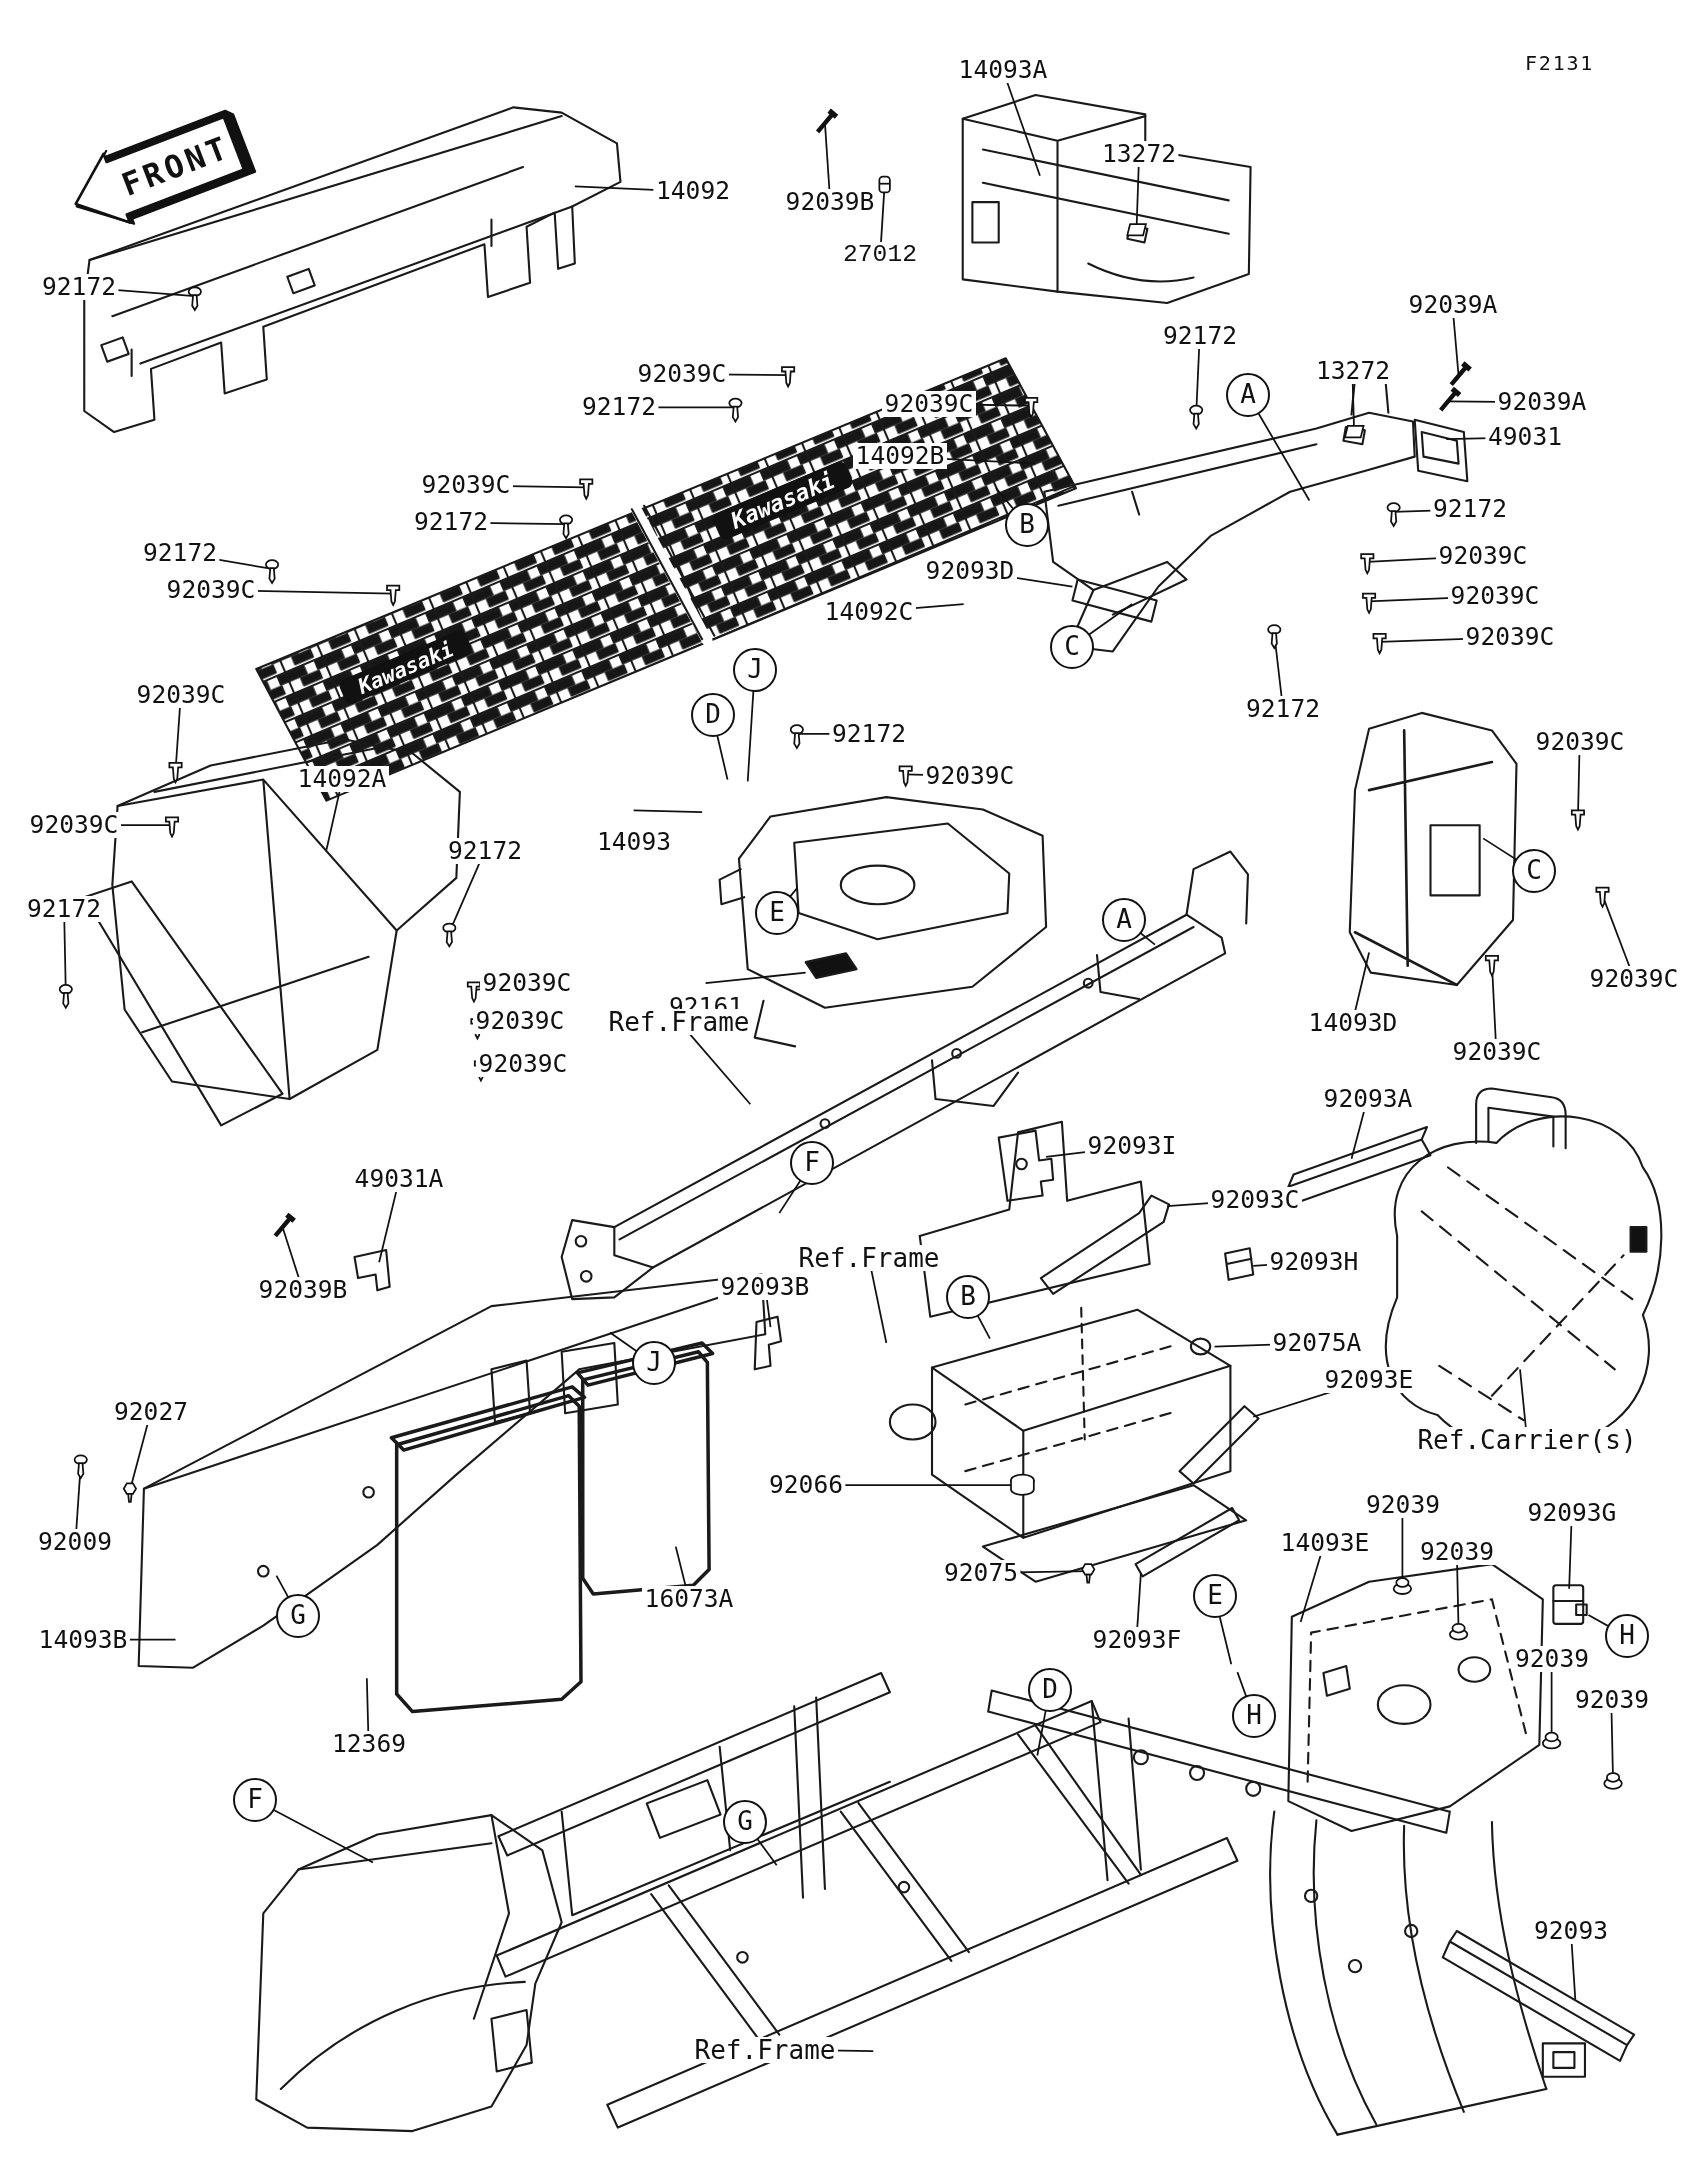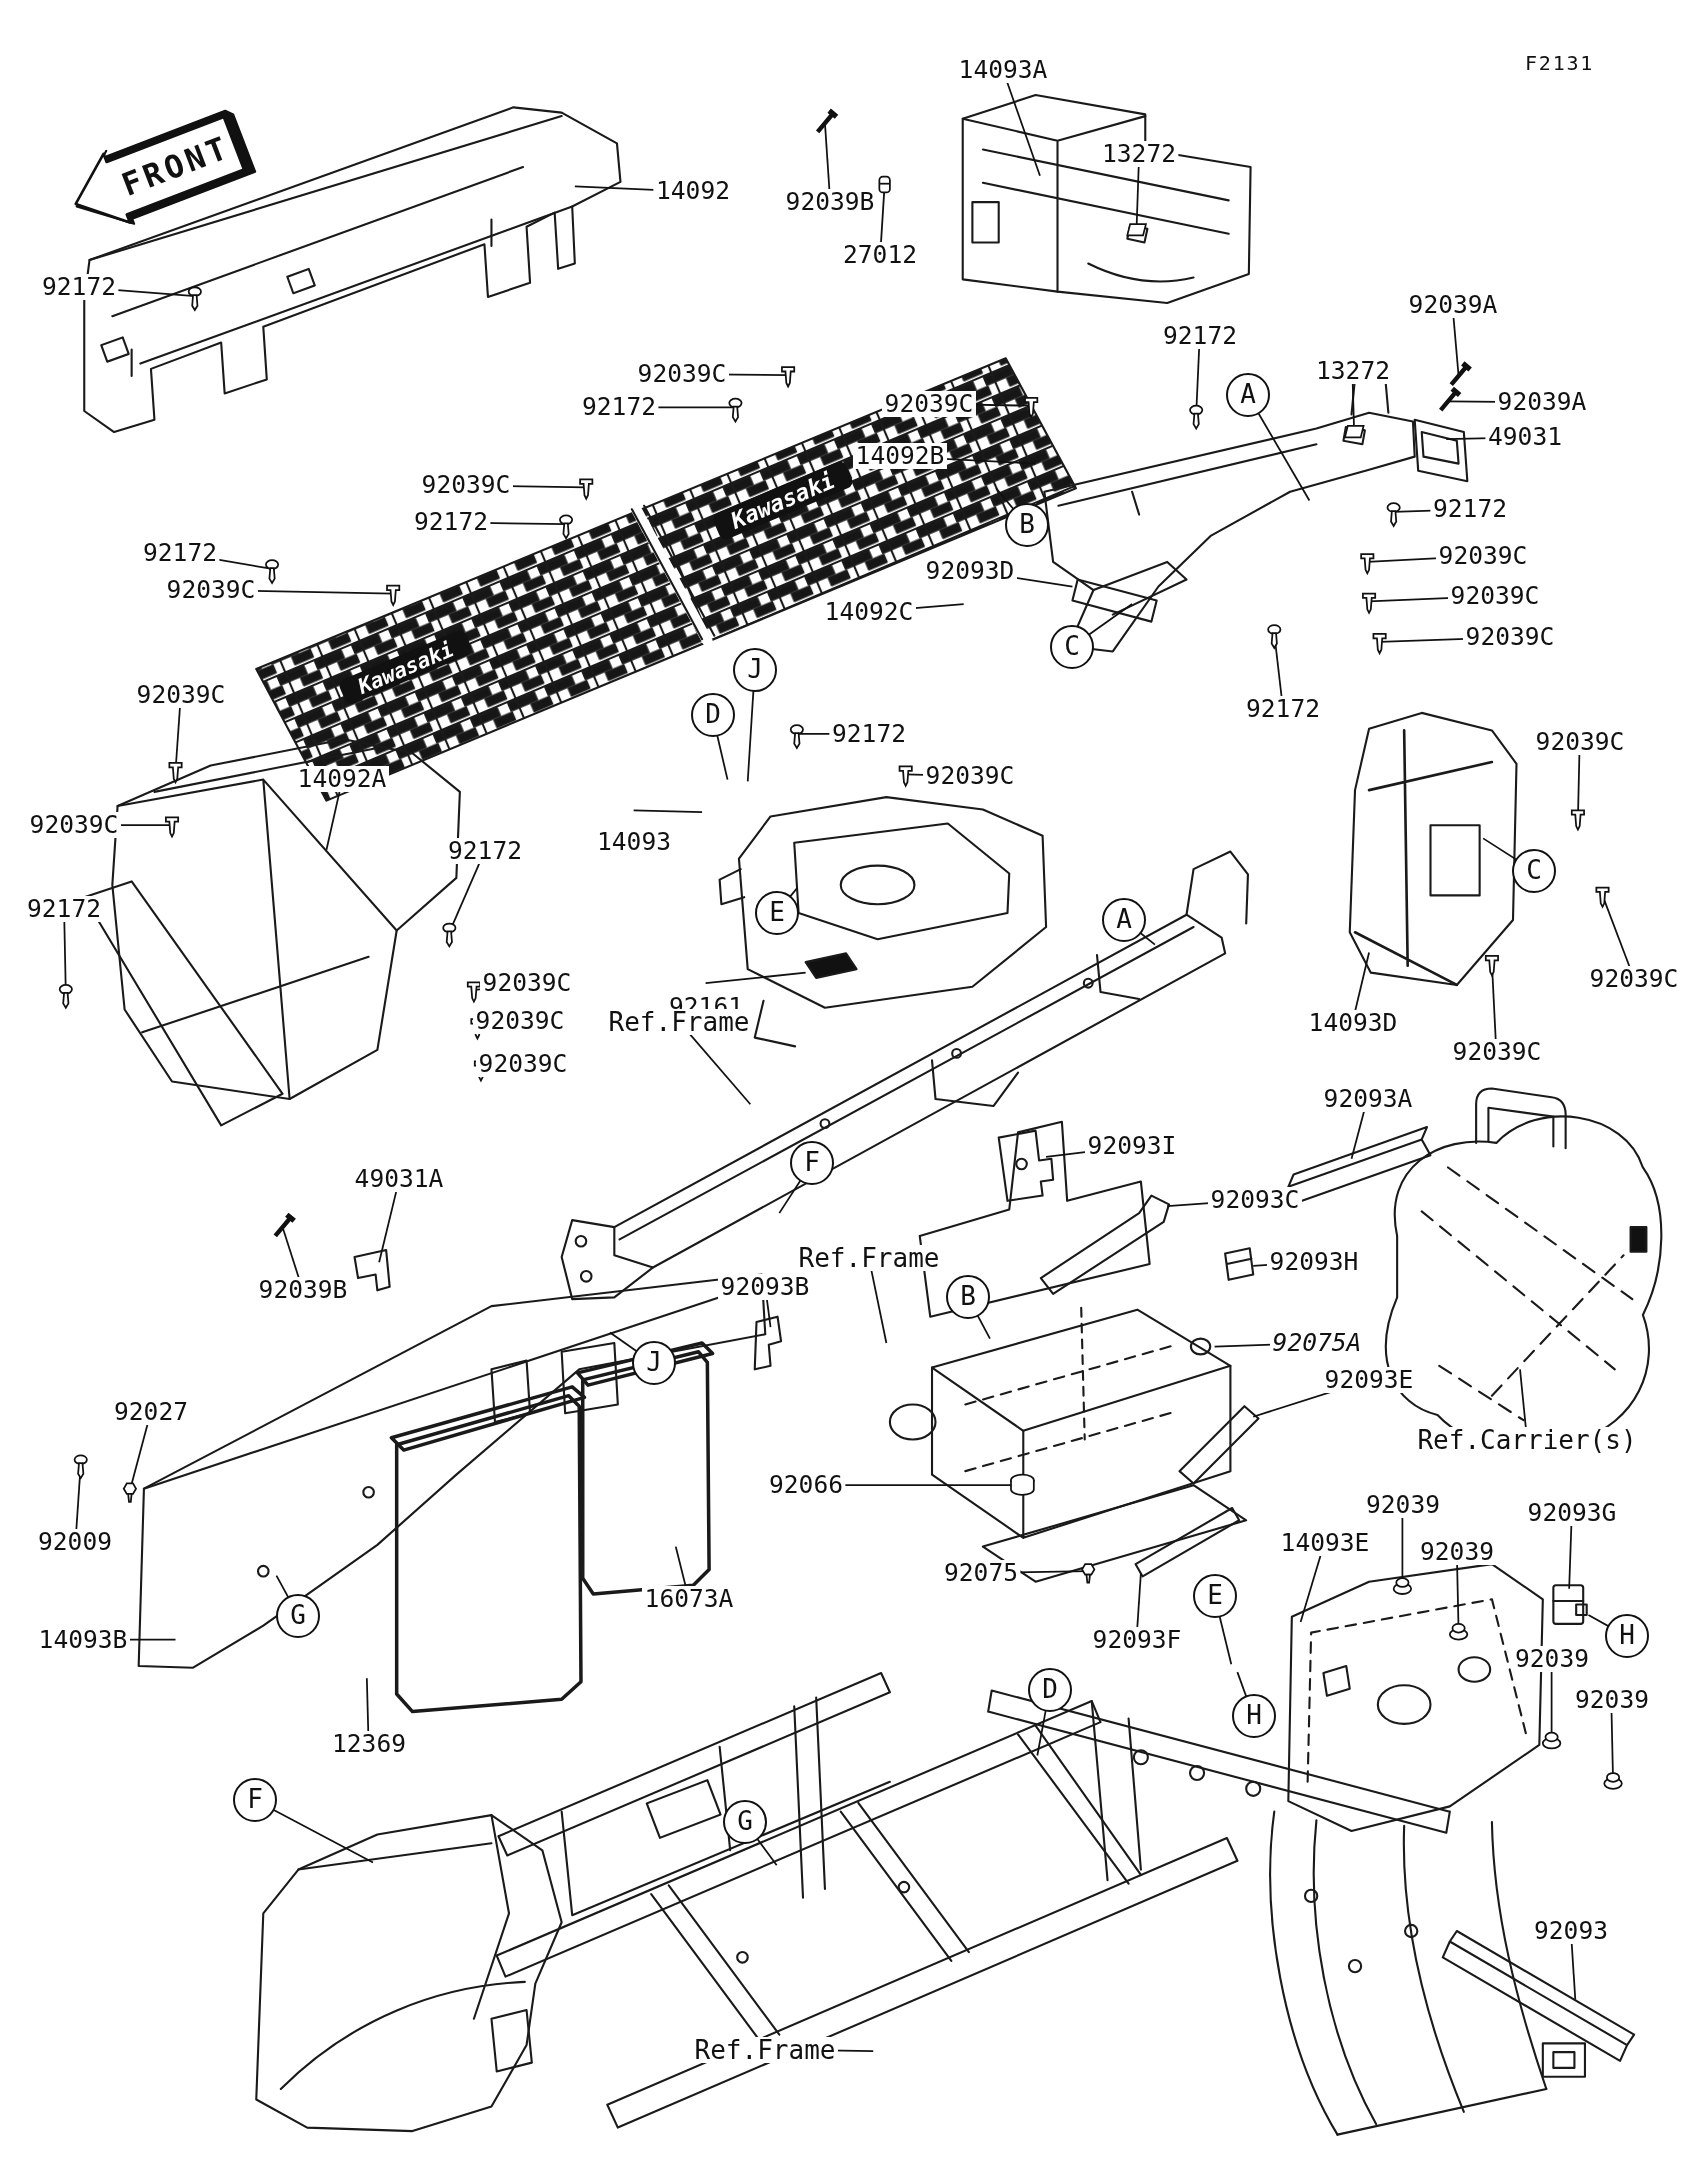--- a/index.html
+++ b/index.html
@@ -479,21 +479,21 @@
       <div class="plabel" style="left: 79px; top: 287px;">92172</div>
       <div class="plabel" style="left: 693px; top: 191px;">14092</div>
       <div class="plabel" style="left: 682px; top: 374px;">92039C</div>
       <div class="plabel" style="left: 619px; top: 407px;">92172</div>
       <div class="plabel" style="left: 466px; top: 485px;">92039C</div>
       <div class="plabel" style="left: 451px; top: 522px;">92172</div>
       <div class="plabel" style="left: 180px; top: 553px;">92172</div>
       <div class="plabel" style="left: 211px; top: 590px;">92039C</div>
       <div class="plabel" style="left: 1003px; top: 70px;">14093A</div>
       <div class="plabel" style="left: 830px; top: 202px;">92039B</div>
-      <div class="plabel" style="left: 880px; top: 255px;">27012</div>
+      <div class="plabel" style="left: 880px; top: 255px; font-family: Liberation Mono, monospace;">27012</div>
       <div class="plabel" style="left: 1139px; top: 154px;">13272</div>
       <div class="plabel" style="left: 1453px; top: 305px;">92039A</div>
       <div class="plabel" style="left: 1200px; top: 336px;">92172</div>
       <div class="plabel" style="left: 1353px; top: 371px;">13272</div>
       <div class="plabel" style="left: 1542px; top: 402px;">92039A</div>
       <div class="plabel" style="left: 1525px; top: 437px;">49031</div>
       <div class="plabel" style="left: 1470px; top: 509px;">92172</div>
       <div class="plabel" style="left: 1483px; top: 556px;">92039C</div>
       <div class="plabel" style="left: 1495px; top: 596px;">92039C</div>
       <div class="plabel" style="left: 1510px; top: 637px;">92039C</div>
@@ -517,21 +517,21 @@
       <div class="plabel" style="left: 523px; top: 1064px;">92039C</div>
       <div class="plabel" style="left: 1580px; top: 742px;">92039C</div>
       <div class="plabel" style="left: 1634px; top: 979px;">92039C</div>
       <div class="plabel" style="left: 1353px; top: 1023px;">14093D</div>
       <div class="plabel" style="left: 1497px; top: 1052px;">92039C</div>
       <div class="plabel" style="left: 1368px; top: 1099px;">92093A</div>
       <div class="plabel" style="left: 1132px; top: 1146px;">92093I</div>
       <div class="plabel" style="left: 1255px; top: 1200px;">92093C</div>
       <div class="plabel ref" style="left: 869px; top: 1258px;">Ref.Frame</div>
       <div class="plabel" style="left: 1314px; top: 1262px;">92093H</div>
-      <div class="plabel" style="left: 1317px; top: 1343px; font-style: italic;">92075A</div>
+      <div class="plabel" style="left: 1317px; top: 1343px;">92075A</div>
       <div class="plabel" style="left: 1369px; top: 1380px;">92093E</div>
       <div class="plabel ref" style="left: 1527px; top: 1440px;">Ref.Carrier(s)</div>
       <div class="plabel" style="left: 399px; top: 1179px;">49031A</div>
       <div class="plabel" style="left: 303px; top: 1290px;">92039B</div>
       <div class="plabel" style="left: 151px; top: 1412px;">92027</div>
       <div class="plabel" style="left: 75px; top: 1542px;">92009</div>
       <div class="plabel" style="left: 83px; top: 1640px;">14093B</div>
       <div class="plabel" style="left: 765px; top: 1287px;">92093B</div>
       <div class="plabel" style="left: 689px; top: 1599px;">16073A</div>
       <div class="plabel" style="left: 369px; top: 1744px;">12369</div>

